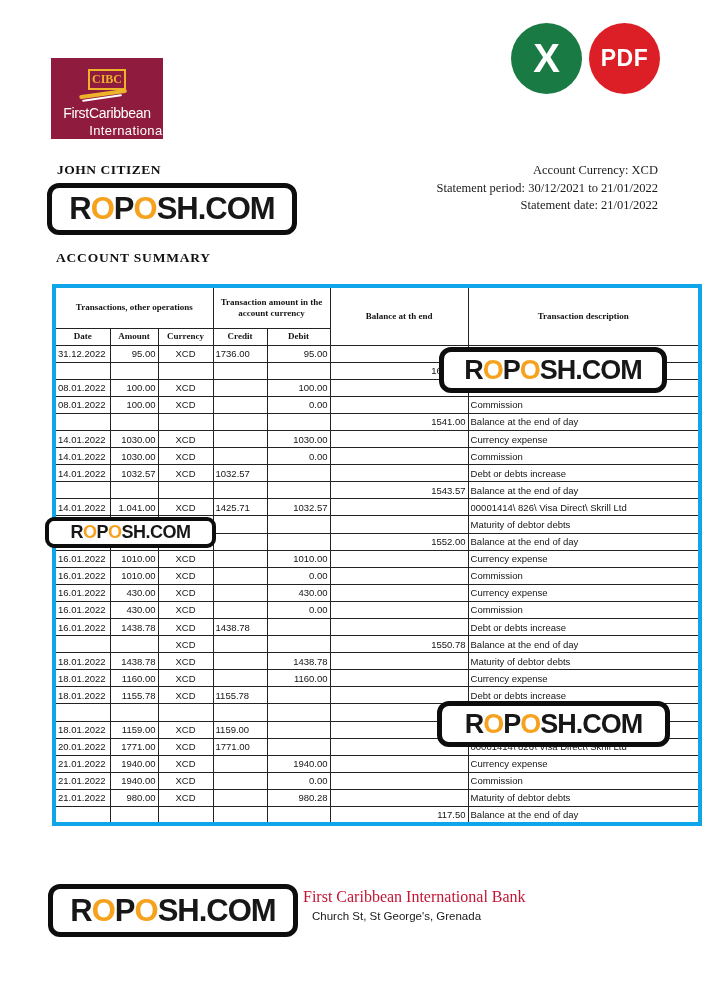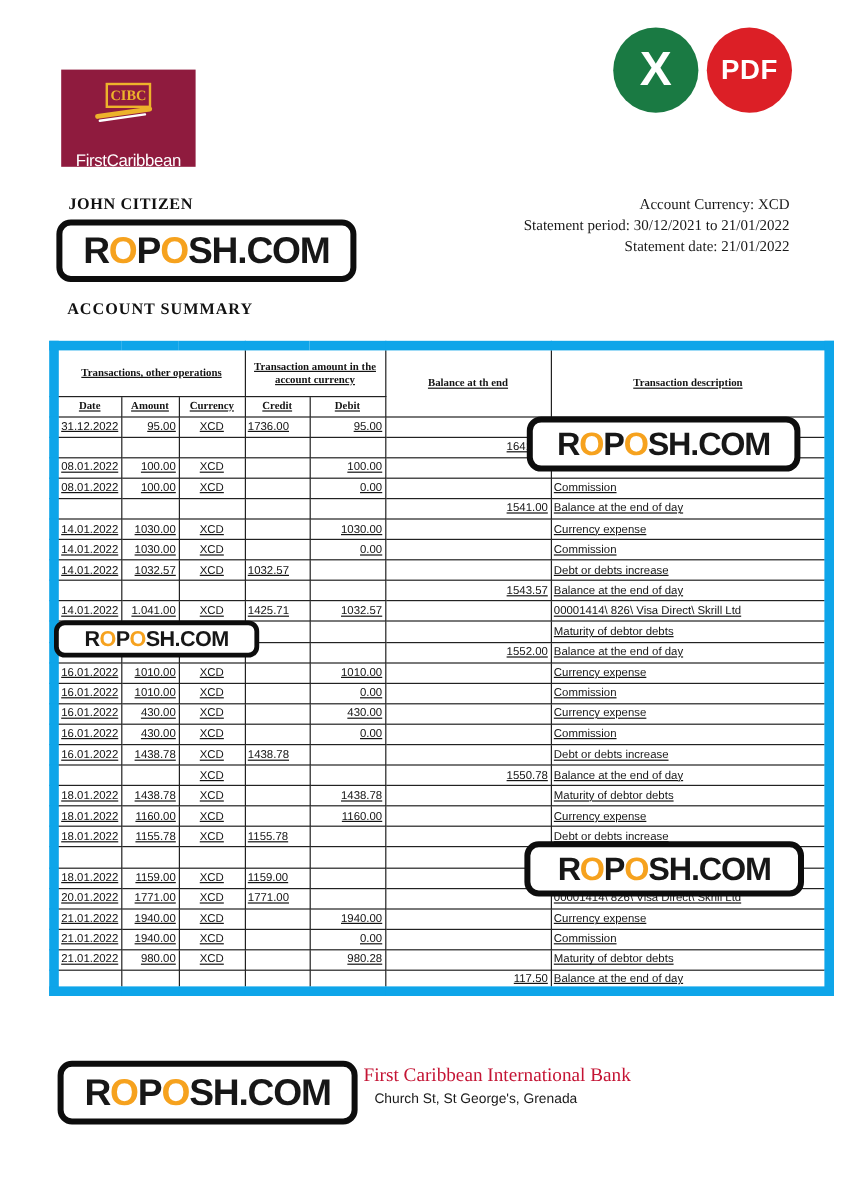--- a/index.html
+++ b/index.html
@@ -9,33 +9,33 @@
     --orange: #F6A21E; --bankred: #C41434;
   }
   .page {
     position: relative; width: 720px; height: 1000px; background: #fff;
     margin: 0 auto; overflow: hidden; font-family: "Liberation Sans", sans-serif;
   }
 
   
   .logo {
     position: absolute; left: 51px; top: 58px; width: 112px; height: 81px;
-    background: var(--burgundy); display: flex; flex-direction: column; align-items: center; gap: 20px;
+    background: var(--burgundy); display: flex; flex-direction: column; align-items: center;
   }
   .cibc-emblem { margin-top: 11px; display: flex; flex-direction: column; align-items: center; }
   .cibc-box {
     width: 38px; height: 21px; border: 2px solid var(--gold); display: flex;
     align-items: center; justify-content: center; color: var(--gold);
     font-family: "Liberation Serif", serif; font-weight: bold; font-size: 12px;
   }
   .swoosh { position: relative; width: 48px; height: 10px; margin-top: 0px; margin-left: -8px; }
   .sw1 { position: absolute; left: 0; top: 2px; width: 48px; height: 3.5px; background: var(--gold); transform: rotate(-8deg); border-radius: 2px; }
   .sw2 { position: absolute; left: 3px; top: 6.5px; width: 40px; height: 2px; background: #fff; transform: rotate(-8deg); border-radius: 2px; }
   .logo-line1 { color: #fff; font-size: 14px; margin-top: 5px; letter-spacing: -0.3px; }
-  .logo-line2 { color: #fff; font-size: 10px; margin-top: 2px; letter-spacing: 0.4px; padding-left: 41px; }
+  .logo-line2 { color: #fff; font-size: 13px; margin-top: 2px; letter-spacing: 0.4px; padding-left: 41px; }
 
   
   .file-icon {
     position: absolute; top: 23px; width: 71px; height: 71px; border-radius: 50%;
     display: flex; align-items: center; justify-content: center; color: #fff;
     font-weight: bold; cursor: pointer;
   }
   .excel { left: 511px; background: var(--green); font-size: 40px; }
   .pdf { left: 589px; background: var(--red); font-size: 23px; letter-spacing: 0.5px; }
 
@@ -48,24 +48,23 @@
     position: absolute; right: 62px; top: 162px; text-align: right;
     font-family: "Liberation Serif", serif; font-size: 12.5px; line-height: 17.5px; color: #1a1a1a;
   }
   .section-title {
     position: absolute; left: 56px; top: 250px; font-family: "Liberation Serif", serif;
     font-weight: bold; font-size: 13.5px; letter-spacing: 0.8px; color: #111;
   }
 
   
   .summary-table {
-    position: absolute; left: 41px; top: 284px; width: 646px;
+    position: absolute; left: 52px; top: 284px; width: 646px;
     border-collapse: collapse; table-layout: fixed; font-size: 9.5px; color: #141414;
-    border: 8px solid #0ea5e9;
-    text-decoration: underline;
+    border: 4px solid #0ea5e9;
   }
   .summary-table th, .summary-table td { border: 1px solid #222; overflow: hidden; white-space: nowrap; }
   .summary-table thead th {
     font-family: "Liberation Serif", serif; font-weight: bold; font-size: 9px;
     text-align: center; padding: 2px 4px; white-space: normal; line-height: 11px;
   }
   .summary-table thead tr.gh th { height: 42px; }
   .summary-table thead tr.sh th { height: 17px; }
   .summary-table tbody td { height: 17.1px; padding: 0 2px; }
   td.c-date  { text-align: left;  padding-left: 3px; }

